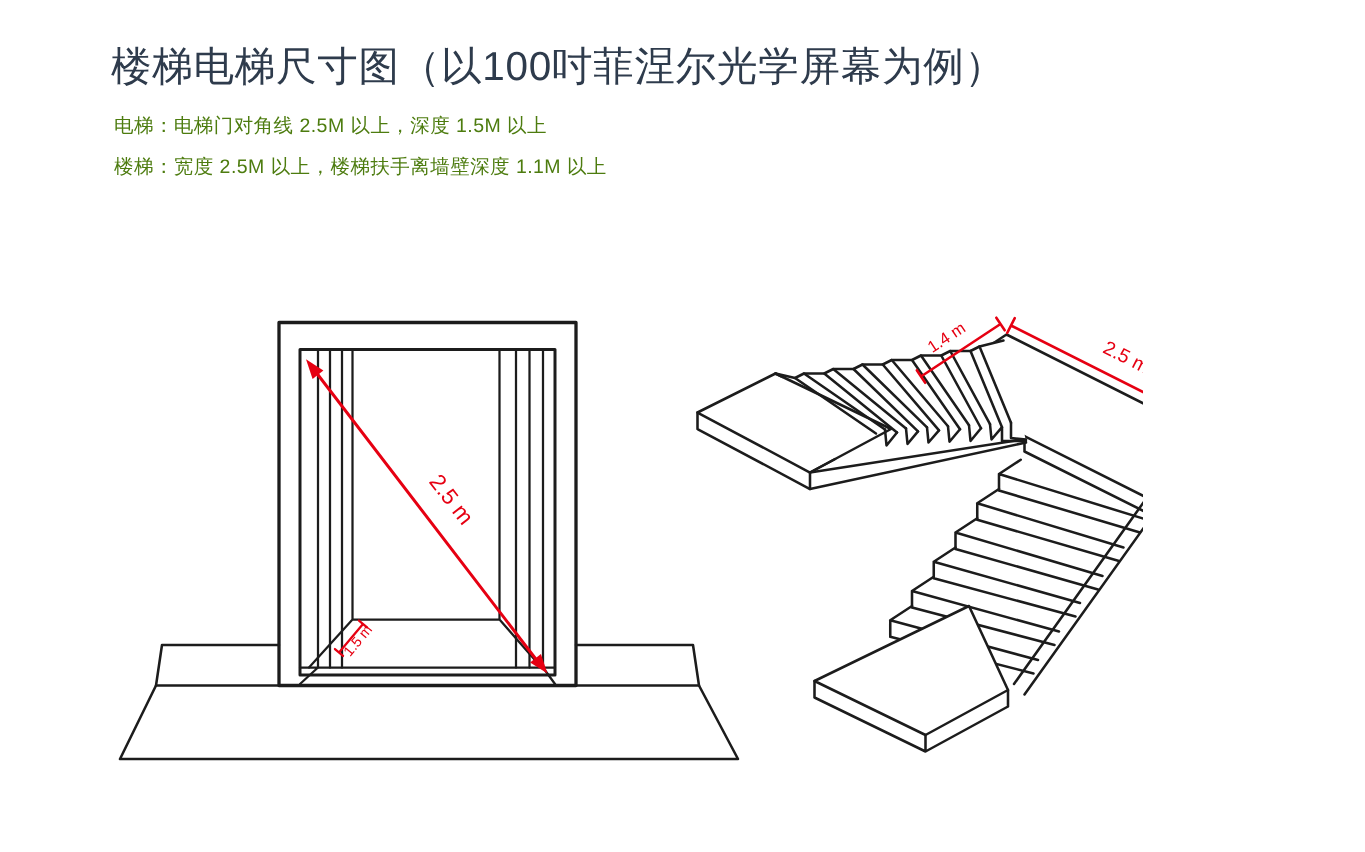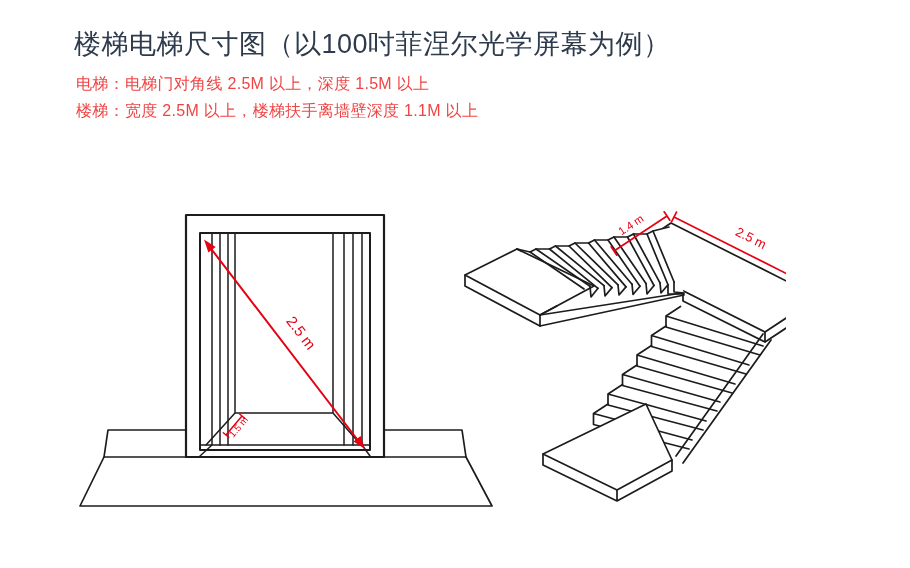--- a/index.html
+++ b/index.html
@@ -1,21 +1,21 @@
 <!DOCTYPE html>
 <html><head>
 <meta charset="utf-8">
 <style>
   html,body{margin:0;padding:0;background:#ffffff;}
   .page{position:relative;width:762px;height:568px;background:#ffffff;overflow:hidden;
-        font-family:"Liberation Sans","DejaVu Sans",sans-serif;padding-left:24px;}
+        font-family:"Liberation Sans","DejaVu Sans",sans-serif;}
   .title{position:absolute;left:74px;top:26px;margin:0;font-size:27px;font-weight:500;
          color:#2e3b4c;letter-spacing:0.5px;}
   .subtitle{position:absolute;left:76px;top:70px;}
-  .subtitle p{margin:0;font-size:16px;line-height:27px;color:#ef4444;letter-spacing:0.3px;}
+  .subtitle p{margin:0;font-size:13px;line-height:27px;color:#4d7c0f;letter-spacing:0.3px;}
   svg.diagram{position:absolute;left:0;top:0;width:910px;height:568px;}
   .ln{stroke:#1c1c1c;fill:none;stroke-width:1.7;stroke-linecap:round;stroke-linejoin:round;}
   .lnf{stroke:#1c1c1c;fill:#ffffff;stroke-width:1.7;stroke-linejoin:round;}
   .mask{fill:#ffffff;stroke:none;}
   .red{stroke:#e60012;fill:none;stroke-width:1.8;stroke-linecap:round;}
   .redfill{fill:#e60012;stroke:none;}
   .redtext{fill:#e60012;font-family:"Liberation Sans","DejaVu Sans",sans-serif;}
 </style>
 </head>
 <body>

